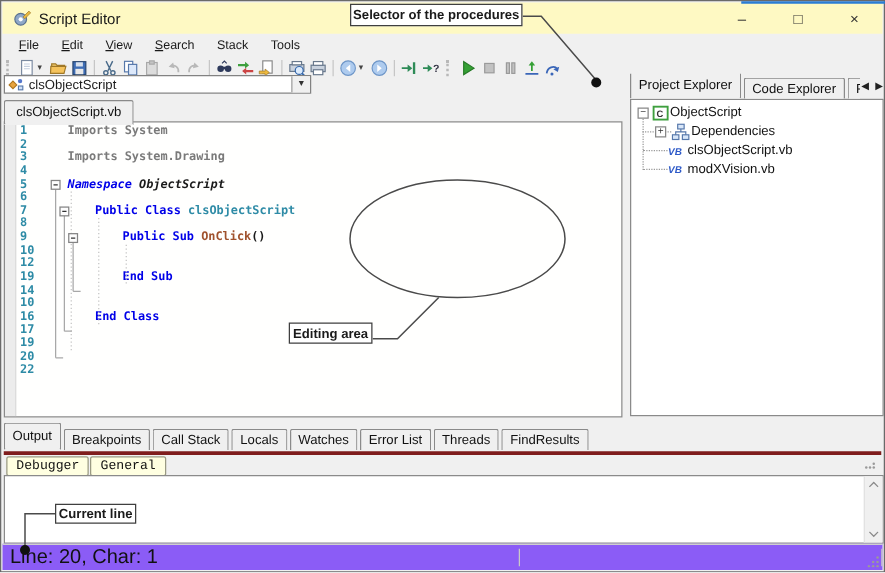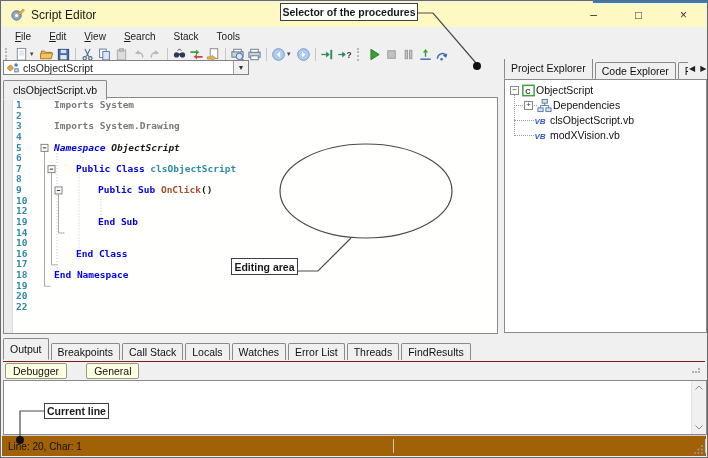--- a/index.html
+++ b/index.html
@@ -52,28 +52,28 @@
   .rtab-arrows span{padding:1px;}
   .tree{position:absolute;left:503px;top:78px;width:203px;height:254px;background:#fff;border:1px solid #8a8a8a;box-sizing:border-box;font-size:10.5px;color:#111;}
   .tree-inner{position:absolute;inset:0;}
   .tree-row-label{position:absolute;white-space:nowrap;}
   .tree-icon{position:absolute;width:15px;height:15px;display:inline-flex;}
   .expander{position:absolute;width:9px;height:9px;background:#fff;border:1px solid #888;box-sizing:border-box;font-size:8px;line-height:6px;text-align:center;color:#333;}
   .tree-vline{position:absolute;border-left:1px dotted #9a9a9a;width:0;}
   .tree-hline{position:absolute;border-top:1px dotted #9a9a9a;height:0;}
   
   .btabs{position:absolute;left:2px;top:337px;height:22px;display:flex;align-items:flex-end;font-size:10.5px;z-index:2;}
-  .channels{position:absolute;left:2px;top:360px;right:2px;height:17px;display:flex;align-items:center;gap:19px;padding-left:2px;border-top:1px solid #7f1d1d;}
+  .channels{position:absolute;left:2px;top:360px;right:2px;height:17px;display:flex;align-items:center;gap:1px;padding-left:2px;border-top:3px solid #7f1d1d;font-family:Liberation Mono, monospace;}
   .chan{height:14px;padding:0 7px;background:#ffffe1;border:1px solid #9a9a83;border-radius:2px;font-size:10.5px;display:flex;align-items:center;color:#111;}
   .grip-dots{position:absolute;right:4px;width:10px;height:8px;}
   .output{position:absolute;left:2px;top:379px;width:704px;height:55px;background:#fff;border:1px solid #8a8a8a;box-sizing:border-box;}
   .scrollbar{position:absolute;right:0;top:0;bottom:0;width:14px;background:#f0f0f0;border-left:1px solid #e2e2e2;}
   .sb-btn{position:absolute;left:0;width:14px;height:13px;display:flex;align-items:center;justify-content:center;}
   
-  .statusbar{position:absolute;left:1px;right:1px;bottom:1px;height:20px;background:#a16207;border-top:1px solid #cfcfcf;display:flex;align-items:center;font-size:10px;color:#111;padding-left:6px;justify-content:space-between;}
+  .statusbar{position:absolute;left:1px;right:1px;bottom:1px;height:20px;background:#8b5cf6;border-top:1px solid #cfcfcf;display:flex;align-items:center;font-size:16px;color:#111;padding-left:6px;justify-content:space-between;}
   .vsep{width:1px;height:14px;background:#c8c8c8;margin-left:3px;}
   .resize-grip{position:absolute;right:2px;bottom:2px;}
   
   .overlay-svg{position:absolute;inset:0;z-index:55;pointer-events:none;}
   .callout{position:absolute;background:#fff;border:1px solid #3f3f3f;display:flex;align-items:center;justify-content:center;font-size:10.5px;font-weight:600;color:#1a1a1a;z-index:60;box-sizing:border-box;white-space:nowrap;}
   #co-sel{left:280px;top:3px;width:138px;height:18px;}
   #co-edit{left:231px;top:258px;width:67px;height:17px;}
   #co-cur{left:44px;top:403px;width:65px;height:16px;}
 </style>
 </head>
@@ -289,21 +289,20 @@
           <div class="ed-line"><span class="ed-num">7</span><span class="ed-code" style="left: 72px;"><span class="tk-kw">Public Class </span><span class="tk-type">clsObjectScript</span></span></div>
           <div class="ed-line"><span class="ed-num">8</span><span class="ed-code" style="left: 72px;"></span></div>
           <div class="ed-line"><span class="ed-num">9</span><span class="ed-code" style="left: 94px;"><span class="tk-kw">Public Sub </span><span class="tk-method">OnClick</span><span class="tk-plain">()</span></span></div>
           <div class="ed-line"><span class="ed-num">10</span><span class="ed-code" style="left: 94px;"></span></div>
           <div class="ed-line"><span class="ed-num">12</span><span class="ed-code" style="left: 94px;"></span></div>
           <div class="ed-line"><span class="ed-num">19</span><span class="ed-code" style="left: 94px;"><span class="tk-kw">End Sub</span></span></div>
           <div class="ed-line"><span class="ed-num">14</span><span class="ed-code" style="left: 72px;"></span></div>
           <div class="ed-line"><span class="ed-num">10</span><span class="ed-code" style="left: 72px;"></span></div>
           <div class="ed-line"><span class="ed-num">16</span><span class="ed-code" style="left: 72px;"><span class="tk-kw">End Class</span></span></div>
           <div class="ed-line"><span class="ed-num">17</span><span class="ed-code" style="left: 50px;"></span></div>
-          <div class="ed-line"><span class="ed-num">18</span><span class="ed-code" style="left: 50px;"><span class="tk-kw">End Namespace</span></span></div>
           <div class="ed-line"><span class="ed-num">19</span><span class="ed-code" style="left: 50px;"></span></div>
           <div class="ed-line"><span class="ed-num">20</span><span class="ed-code" style="left: 50px;"></span></div>
           <div class="ed-line"><span class="ed-num">22</span><span class="ed-code" style="left: 50px;"></span></div>
         </div>
       <svg class="fold-svg" id="fold-svg" width="495" height="237">
           <line x1="53" y1="55.18" x2="53" y2="182.9" stroke="#c4c4c4" stroke-dasharray="1,2"></line>
           <line x1="75" y1="76.46" x2="75" y2="161.62" stroke="#c4c4c4" stroke-dasharray="1,2"></line>
           <line x1="97" y1="97.74" x2="97" y2="129.7" stroke="#c4c4c4" stroke-dasharray="1,2"></line>
           <line x1="40.5" y1="53.38" x2="40.5" y2="188.20000000000002" stroke="#a8a8a8"></line>
           <line x1="40.5" y1="188.20000000000002" x2="46.5" y2="188.20000000000002" stroke="#a8a8a8"></line>

